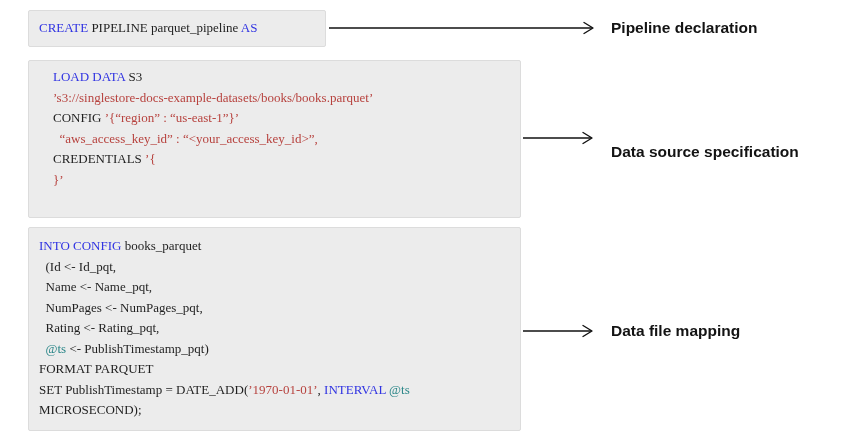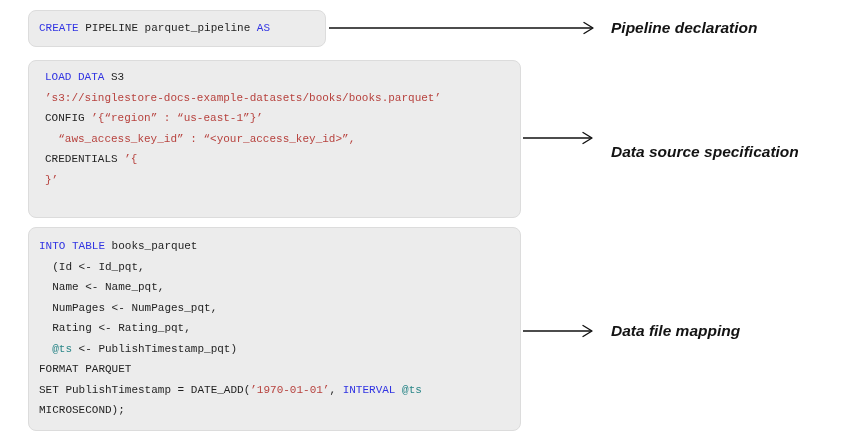--- a/index.html
+++ b/index.html
@@ -6,44 +6,43 @@
   body{
     width:850px;height:440px;position:relative;overflow:hidden;
     background:#ffffff;
     font-family:"Liberation Sans",sans-serif;
   }
   .code-box{
     position:absolute;
     box-sizing:border-box;
     background:var(--box-background,#ececec);
     border:1px solid var(--box-border,#dcdcdc);
-    border-radius:8px;
-    font-family:Liberation Mono, monospace;
-    font-size:11px;
+    border-radius:2px;
+    font-family:Liberation Serif, serif;
+    font-size:13px;
     line-height:20.5px;
     color:var(--code-text,#1f1f1f);
   }
   #block-1{left:28px;top:10px;width:298px;height:37px;padding:7px 10px;}
-  #block-2{left:28px;top:60px;width:493px;height:158px;padding:6px 16px;}
+  #block-2{left:28px;top:60px;width:493px;height:158px;padding:6px 24px;}
   #block-3{left:28px;top:227px;width:493px;height:204px;padding:8px 10px;}
   .code-line{white-space:pre;}
   .seg-plain{color:var(--code-text,#1f1f1f);}
   .seg-kw{color:var(--keyword,#3134e2);}
   .seg-str{color:var(--string,#b7423e);text-align:right;}
   .seg-var{color:var(--variable,#2a8688);}
   .connector{position:absolute;color:var(--arrow,#111111);}
   .annotation{
     position:absolute;
     left:611px;
     font-weight:700;
     font-size:15.5px;
     line-height:18px;
     color:var(--label-text,#131313);
     white-space:nowrap;
-    font-style:italic;
   }
   #annotation-1{top:19px;}
   #annotation-2{top:143px;}
   #annotation-3{top:322px;}
   #arrow-1{left:328px;top:20px;}
   #arrow-2{left:523px;top:130px;}
   #arrow-3{left:523px;top:323px;}
 </style>
 </head>
 <body>
@@ -57,21 +56,21 @@
   <div id="block-2" class="code-box">
       <div class="code-line"><span class="seg-kw">LOAD DATA</span><span class="seg-plain"> S3</span></div>
       <div class="code-line"><span class="seg-str">’s3://singlestore-docs-example-datasets/books/books.parquet’</span></div>
       <div class="code-line"><span class="seg-plain">CONFIG </span><span class="seg-str">’{“region” : “us-east-1”}’</span></div>
       <div class="code-line"><span class="seg-str">  “aws_access_key_id” : “&lt;your_access_key_id&gt;”,</span></div>
       <div class="code-line"><span class="seg-plain">CREDENTIALS </span><span class="seg-str">’{</span></div>
       <div class="code-line"><span class="seg-str">}’</span></div>
     </div>
 
   <div id="block-3" class="code-box">
-      <div class="code-line"><span class="seg-kw">INTO TABLE</span><span class="seg-plain"> books_parquet</span></div>
+      <div class="code-line"><span class="seg-kw">INTO CONFIG</span><span class="seg-plain"> books_parquet</span></div>
       <div class="code-line"><span class="seg-plain">  (Id &lt;- Id_pqt,</span></div>
       <div class="code-line"><span class="seg-plain">  Name &lt;- Name_pqt,</span></div>
       <div class="code-line"><span class="seg-plain">  NumPages &lt;- NumPages_pqt,</span></div>
       <div class="code-line"><span class="seg-plain">  Rating &lt;- Rating_pqt,</span></div>
       <div class="code-line"><span class="seg-plain">  </span><span class="seg-var">@ts</span><span class="seg-plain"> &lt;- PublishTimestamp_pqt)</span></div>
       <div class="code-line"><span class="seg-plain">FORMAT PARQUET</span></div>
       <div class="code-line"><span class="seg-plain">SET PublishTimestamp = DATE_ADD(</span><span class="seg-str">’1970-01-01’</span><span class="seg-plain">, </span><span class="seg-kw">INTERVAL</span><span class="seg-plain"> </span><span class="seg-var">@ts</span></div>
       <div class="code-line"><span class="seg-plain">MICROSECOND);</span></div>
     </div>
 

